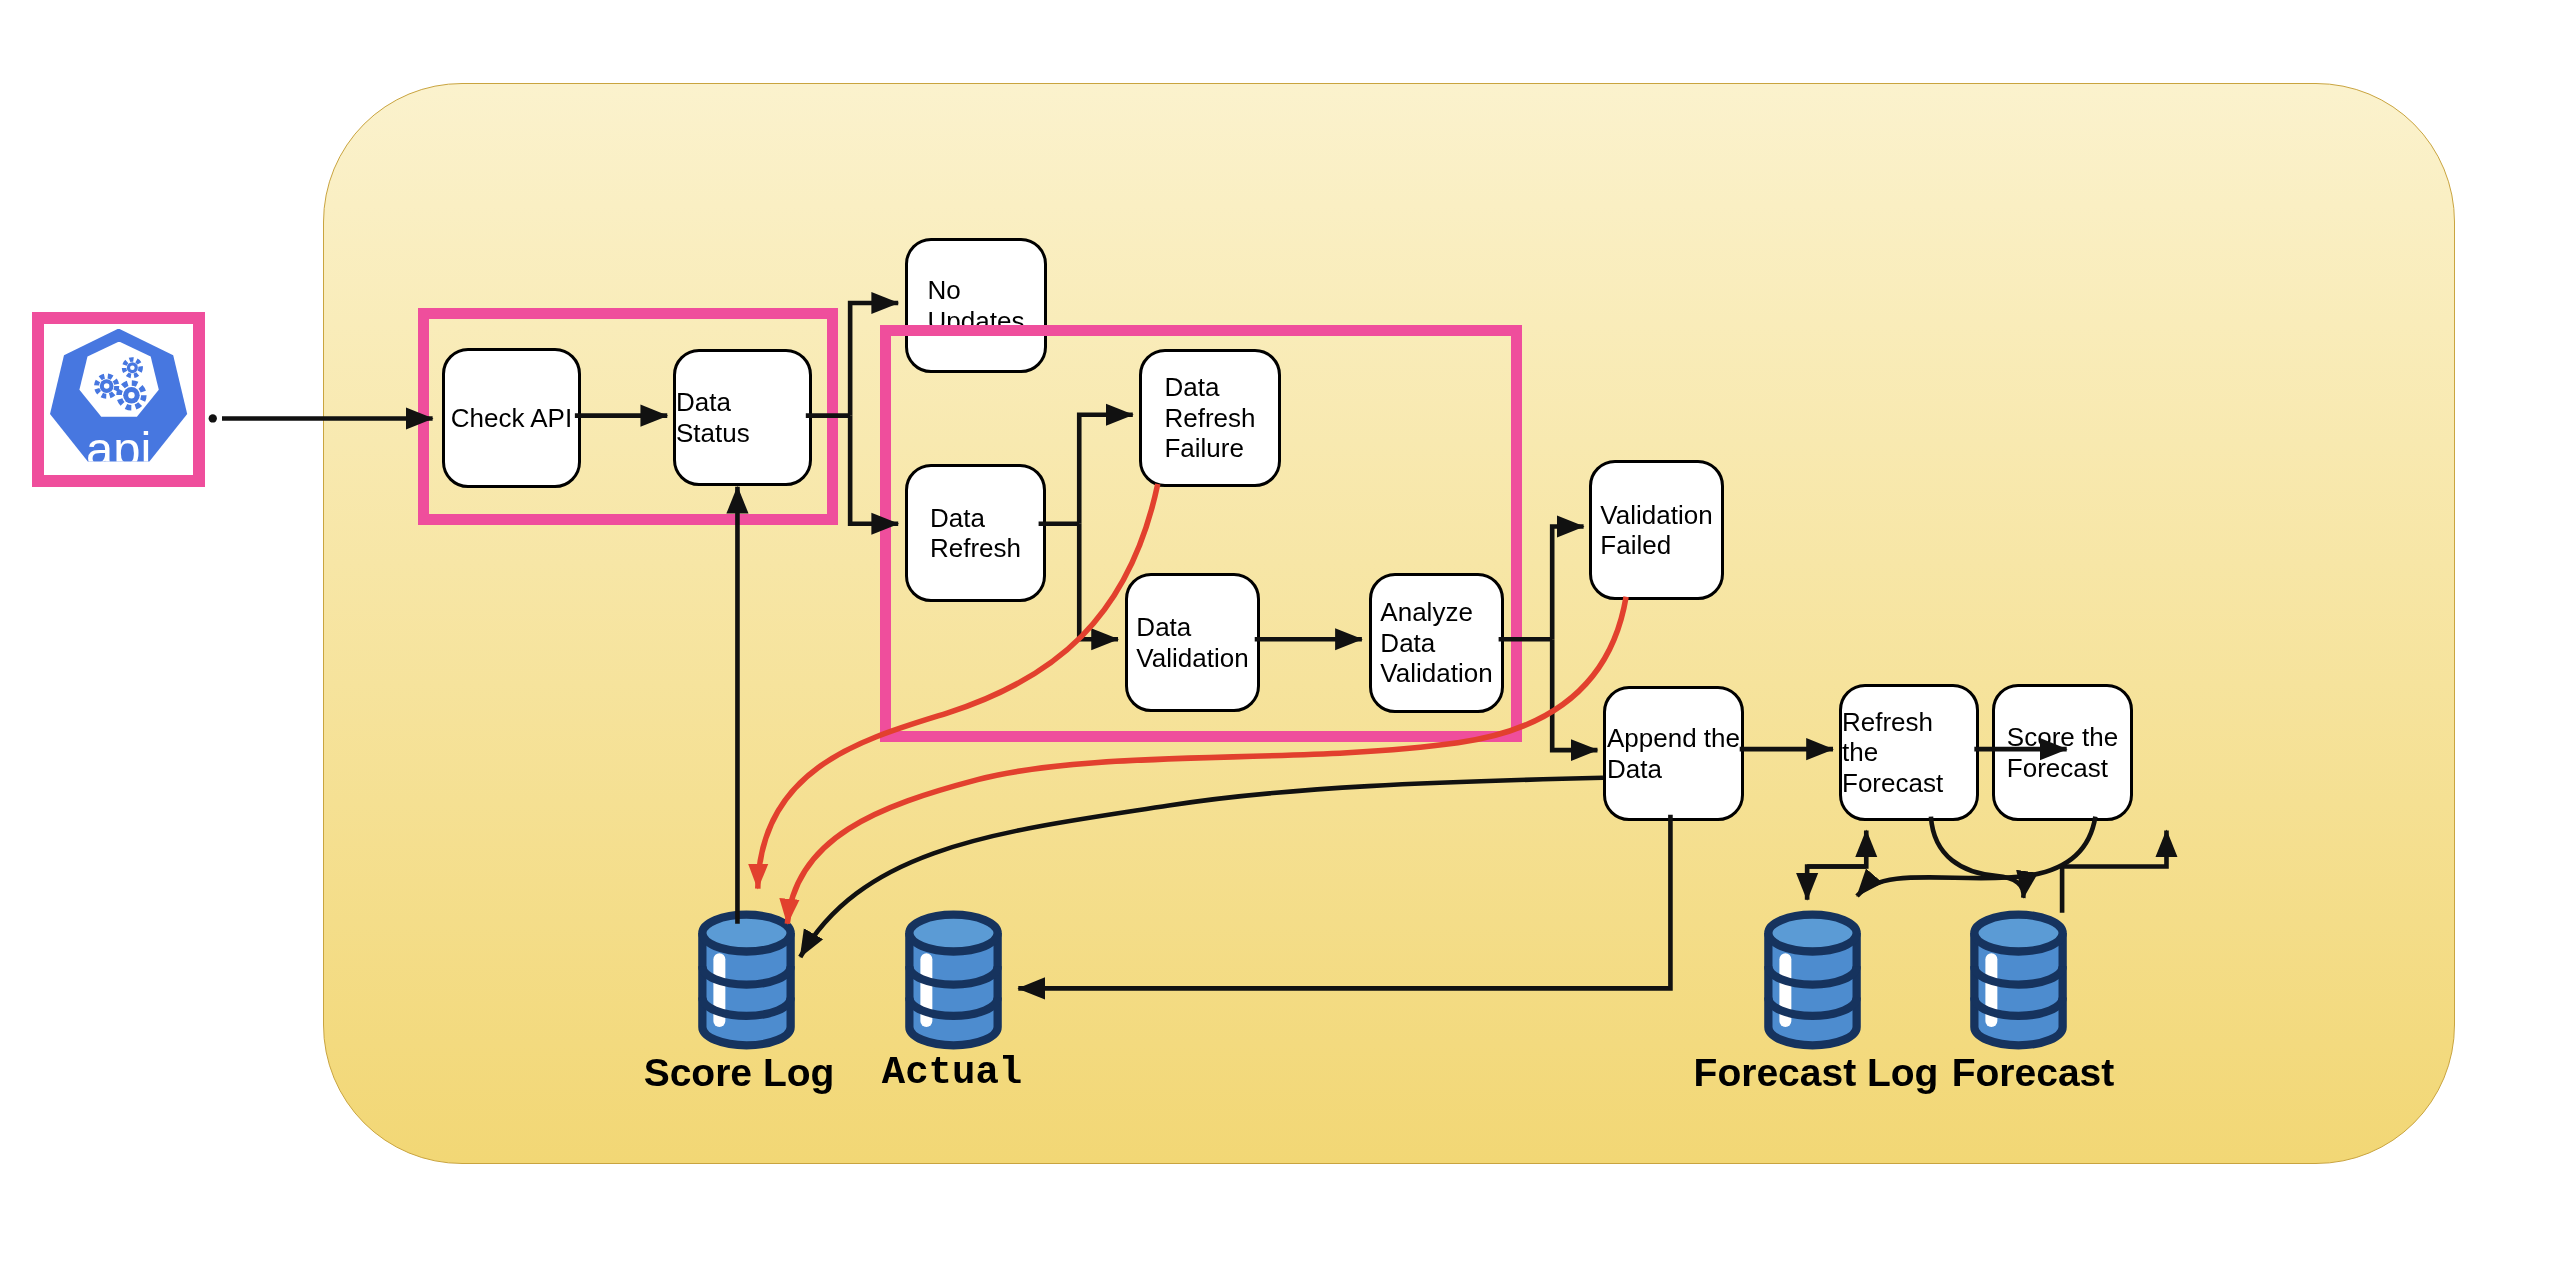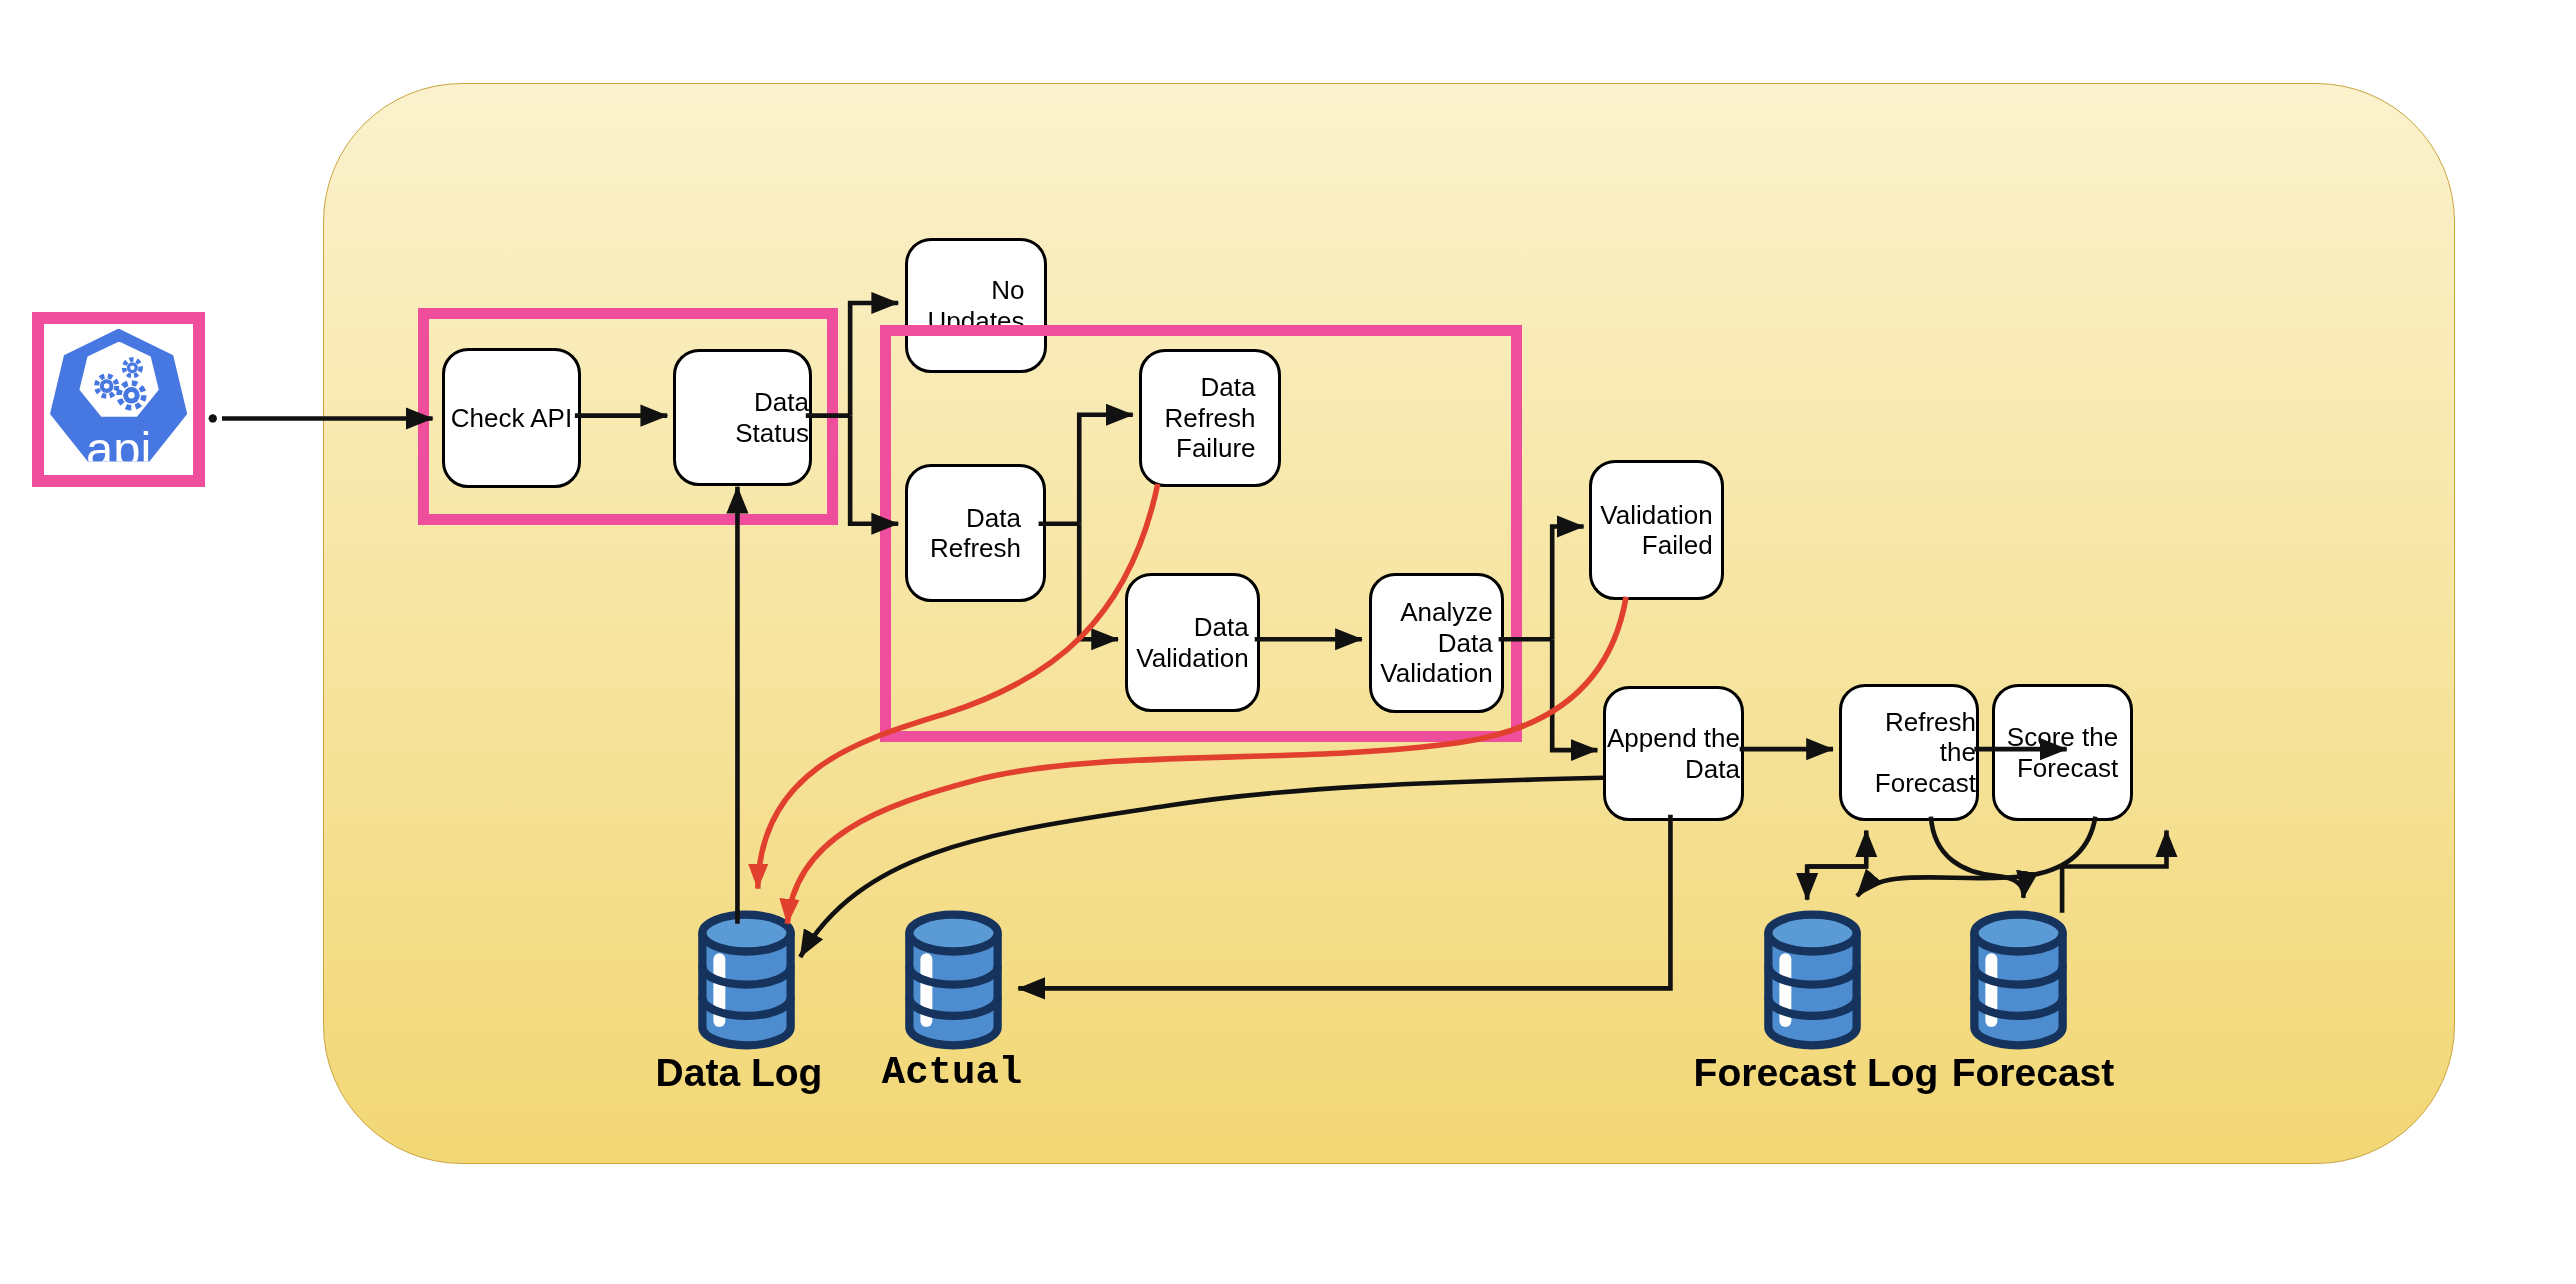--- a/index.html
+++ b/index.html
@@ -9,21 +9,21 @@
     --db-blue-light:#5B9BD5; --api-blue:#4777E0;
   }
   html,body{margin:0;padding:0;background:#ffffff;}
   .canvas{position:relative;width:2576px;height:1284px;overflow:hidden;
           font-family:"Liberation Sans","DejaVu Sans",sans-serif;}
   .panel{position:absolute;left:323px;top:83px;width:2130px;height:1079px;
          border-radius:139px;border:1.8px solid var(--panel-border);
          background:linear-gradient(var(--panel-top),var(--panel-bottom));z-index:0;}
   .node{position:absolute;background:#ffffff;border:3.2px solid var(--node-border);
         border-radius:26px;display:flex;align-items:center;justify-content:center;
-        text-align:right;font-size:26px;line-height:30.5px;color:#000;
+        text-align:left;font-size:26px;line-height:30.5px;color:#000;
         white-space:pre-line;z-index:2;}
   .hl{position:absolute;border:11px solid var(--highlight-pink);z-index:3;background:transparent;}
   .api-frame{position:absolute;left:32px;top:312px;width:149px;height:151px;
              border:12px solid var(--highlight-pink);background:#ffffff;z-index:2;}
   .hepta{position:absolute;left:4.6px;top:4.6px;width:140px;height:140px;background:var(--api-blue);
          clip-path:polygon(50% 0%,89% 19%,99% 61%,72% 95%,28% 95%,1% 61%,11% 19%);}
   .hepta-inner{position:absolute;left:30px;top:13px;width:81px;height:79px;background:#ffffff;
          clip-path:polygon(50% 0%,89% 19%,99% 61%,72% 95%,28% 95%,1% 61%,11% 19%);}
   .gears{position:absolute;left:30px;top:13px;width:81px;height:79px;}
   .api-label{position:absolute;left:0;top:92px;width:140px;text-align:center;
@@ -123,21 +123,21 @@
   <div class="db" style="left:1967px;top:907px;">
     <svg viewBox="0 0 112 158" width="103" height="146">
       <path class="cyl-body" d="M8,28 v102 a48,20 0 0 0 96,0 V28"></path>
       <rect class="cyl-hl" x="20" y="50" width="13" height="80" rx="6.5"></rect>
       <path class="cyl-band" d="M8,64 a48,20 0 0 0 96,0"></path>
       <path class="cyl-band" d="M8,98 a48,20 0 0 0 96,0"></path>
       <ellipse class="cyl-top" cx="56" cy="28" rx="48" ry="20"></ellipse>
     </svg>
   </div>
 
-  <div class="db-label" style="left:739px;">Data Log</div>
+  <div class="db-label" style="left:739px;">Score Log</div>
   <div class="db-label" style="left:952px;font-family:Liberation Mono, monospace;">Actual</div>
   <div class="db-label" style="left:1816px;">Forecast Log</div>
   <div class="db-label" style="left:2033px;">Forecast</div>
 
   <svg class="overlay" viewBox="0 0 2788 1390" width="2576" height="1284">
     <defs>
       <marker id="mb" markerUnits="userSpaceOnUse" markerWidth="32" markerHeight="26" refX="29" refY="13" orient="auto">
         <path class="mkb" d="M0,1 L30,13 L0,25 Z"></path>
       </marker>
       <marker id="mr" markerUnits="userSpaceOnUse" markerWidth="30" markerHeight="24" refX="27" refY="12" orient="auto">

